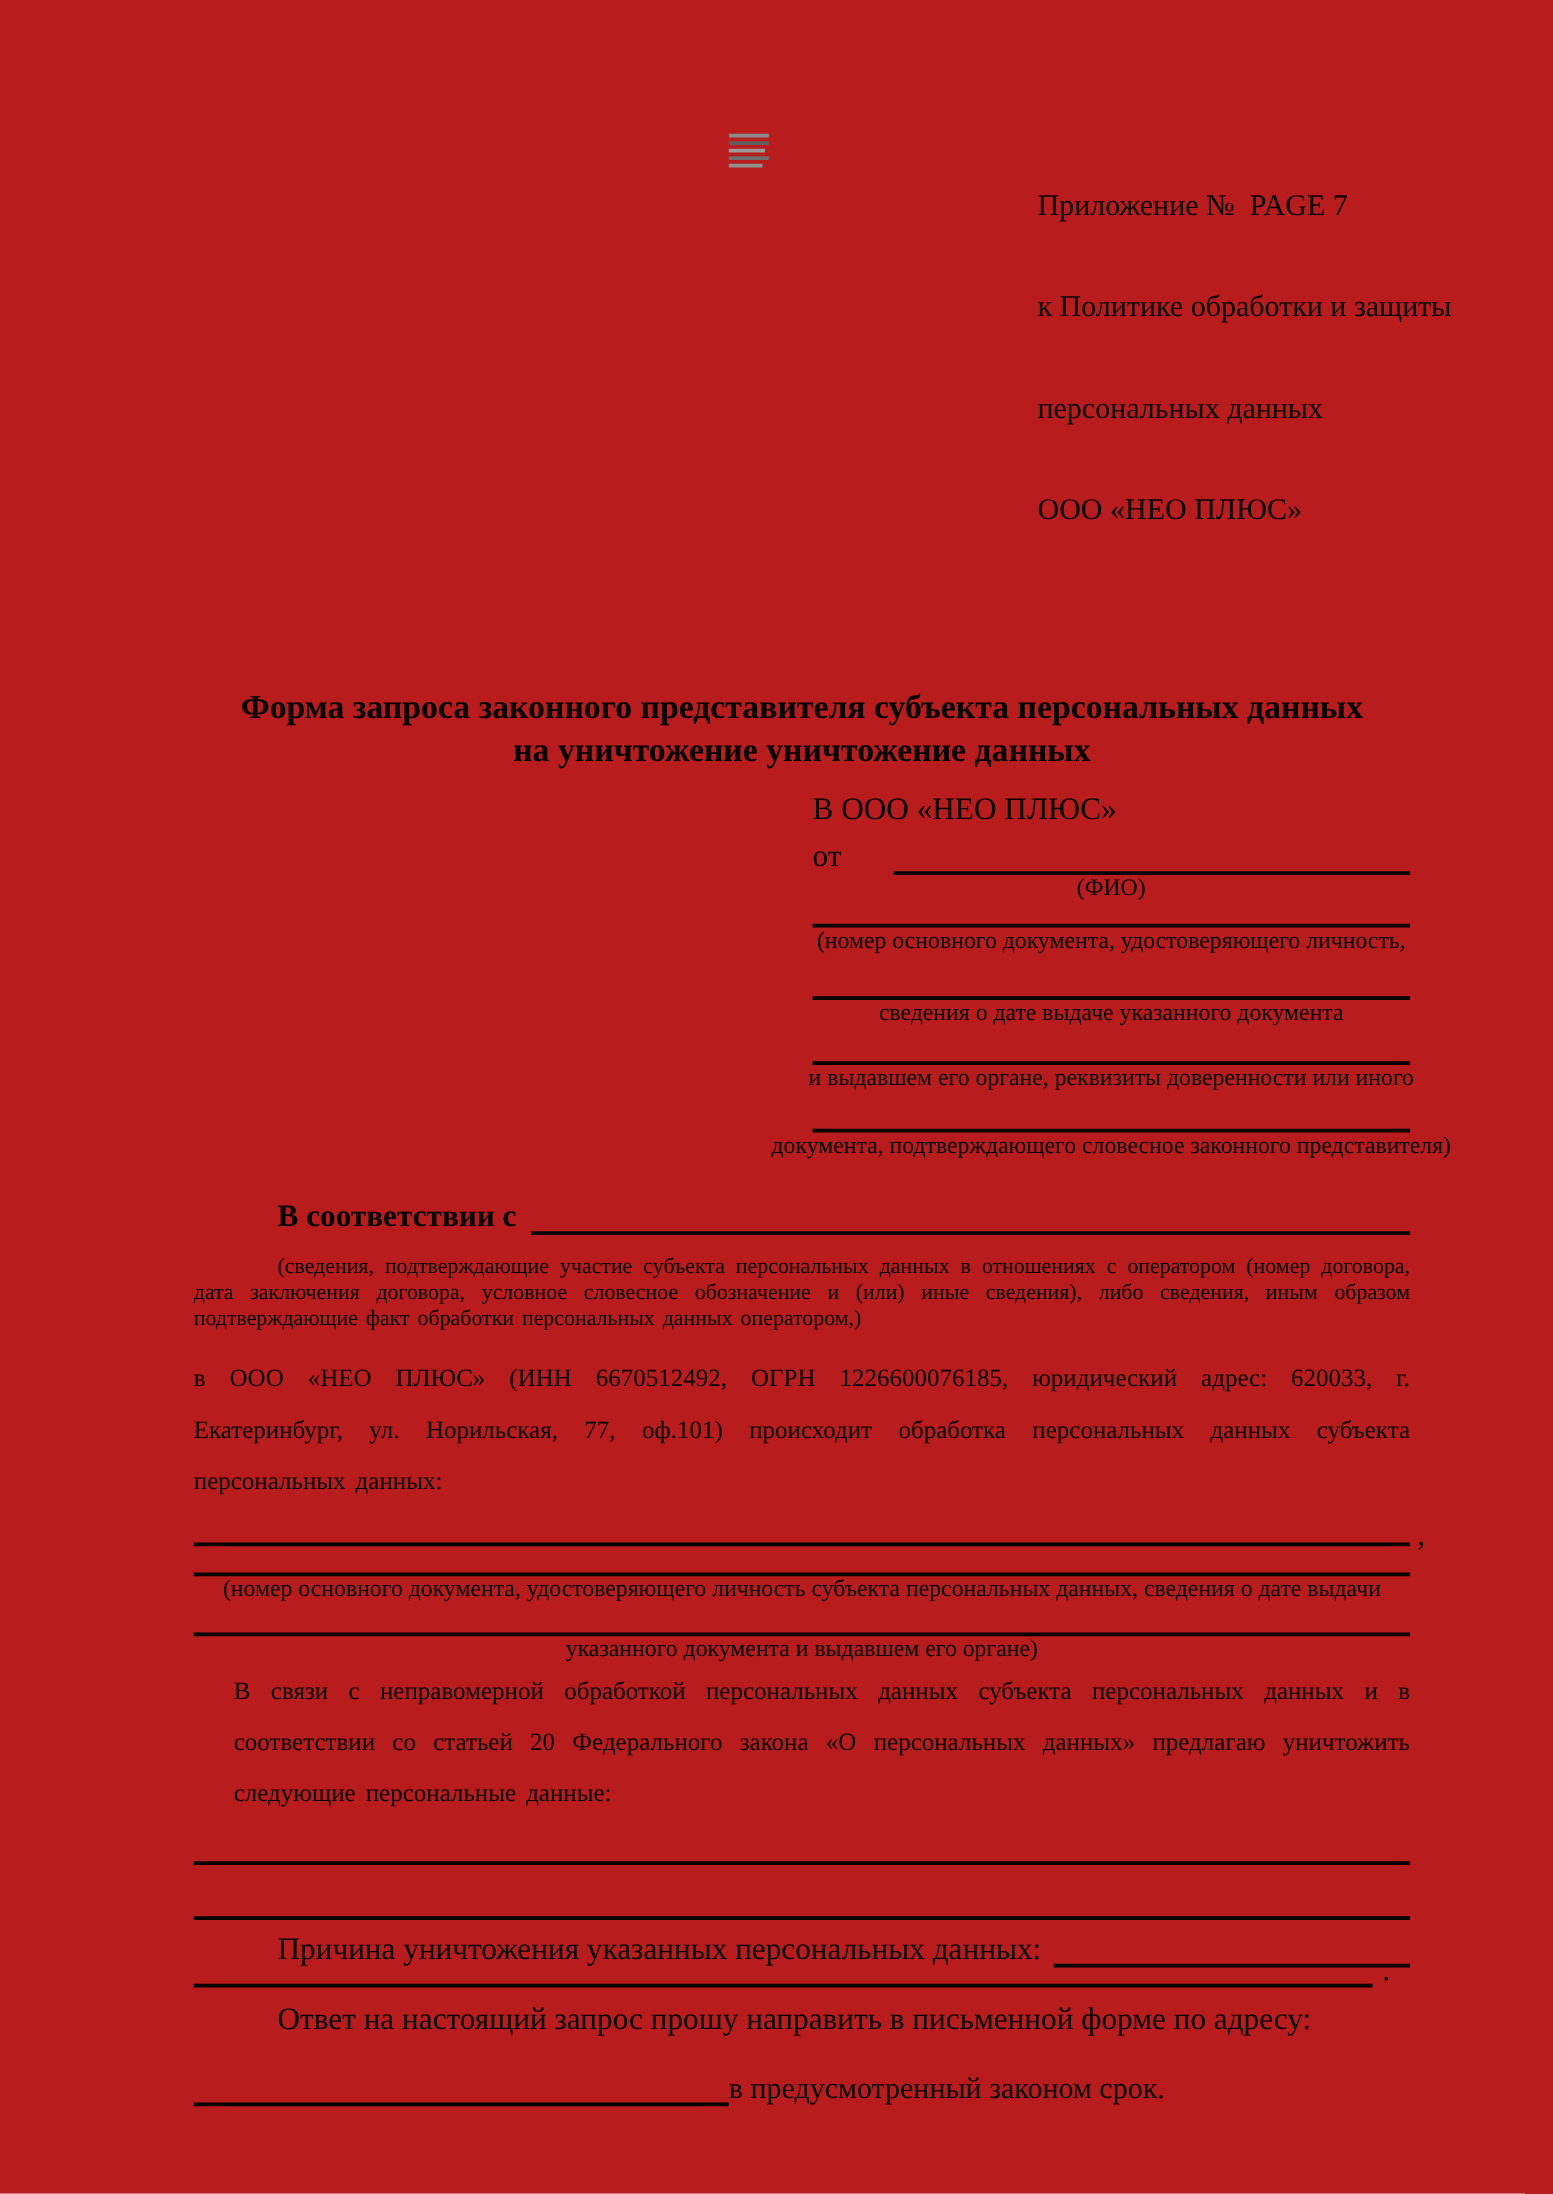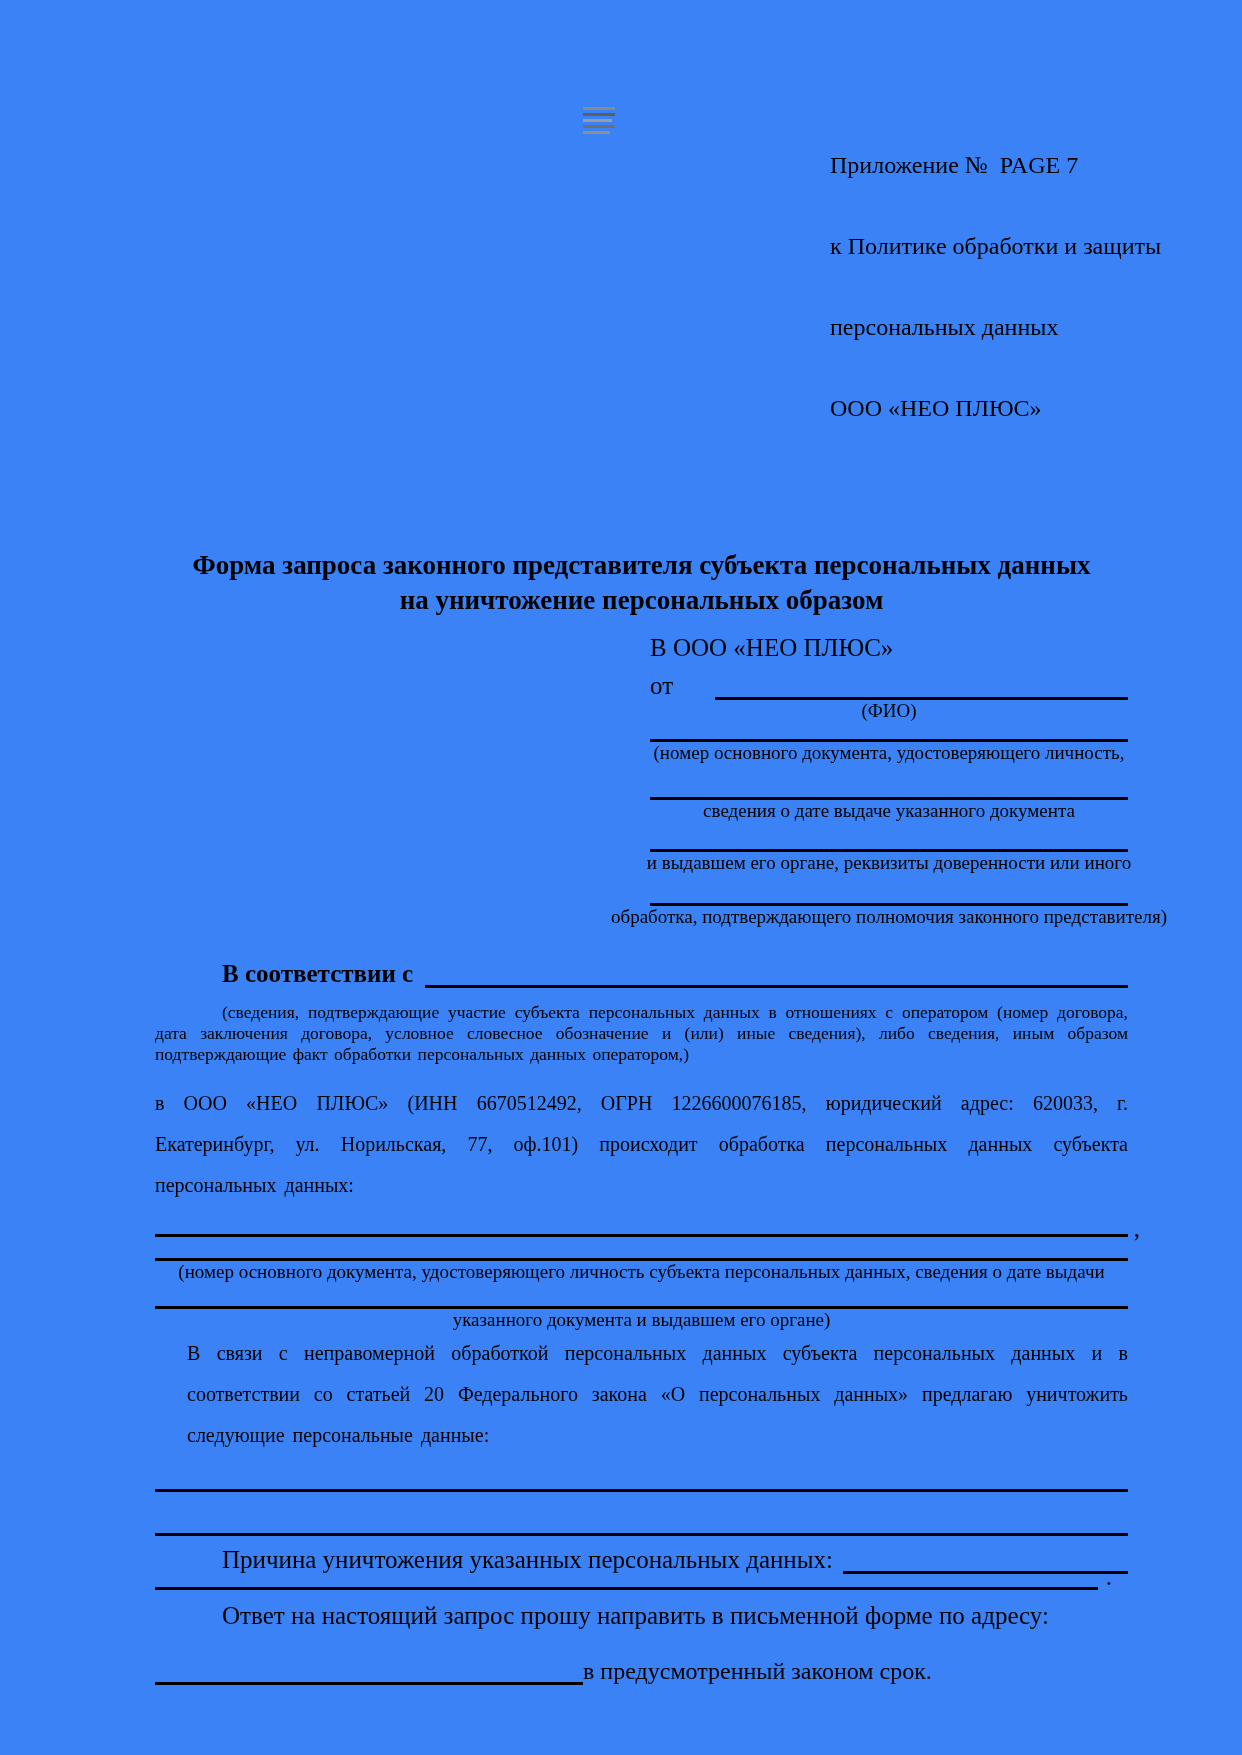--- a/index.html
+++ b/index.html
@@ -1,16 +1,16 @@
 <!DOCTYPE html>
 <html><head>
 <meta charset="utf-8">
 <style>
   html,body{margin:0;padding:0;background:#ffffff;}
-  .page{position:relative;width:1242px;height:1755px;background:#3b82f6;color:#000000;
+  .page{position:relative;width:1242px;height:1755px;background:#b91c1c;color:#000000;
         font-family:"Liberation Serif","DejaVu Serif",serif;overflow:hidden;}
   .content{position:absolute;left:155px;top:0;width:973px;}
 
   
   .obj-icon{position:absolute;left:583px;top:107px;width:32px;height:27px;
             display:flex;flex-direction:column;justify-content:space-between;}
   .obj-icon span{display:block;height:3px;}
   .obj-icon .s1{width:100%;background:#8a8a8a;}
   .obj-icon .s2{width:100%;background:#5f5f5f;}
   .obj-icon .s3{width:92%;background:#9c9c9c;}
@@ -85,38 +85,38 @@
 
     <div class="header-block">
       <div>Приложение №  PAGE 7</div>
       <div>к Политике обработки и защиты</div>
       <div>персональных данных</div>
       <div>ООО «НЕО ПЛЮС»</div>
     </div>
 
     <div class="title">
       <div>Форма запроса законного представителя субъекта персональных данных</div>
-      <div>на уничтожение персональных образом</div>
+      <div>на уничтожение уничтожение данных</div>
     </div>
 
     <div class="addressee">
       <div class="addr-to">В ООО «НЕО ПЛЮС»</div>
       <div class="from-row">
         <span>от</span>
         <span class="fill"></span>
       </div>
       <div class="cap">(ФИО)</div>
       <div class="blank b1"></div>
       <div class="cap">(номер основного документа, удостоверяющего личность,</div>
       <div class="blank b2"></div>
       <div class="cap">сведения о дате выдаче указанного документа</div>
       <div class="blank b3"></div>
       <div class="cap">и выдавшем его органе, реквизиты доверенности или иного</div>
       <div class="blank b4"></div>
-      <div class="cap">обработка, подтверждающего полномочия законного представителя)</div>
+      <div class="cap">документа, подтверждающего словесное законного представителя)</div>
     </div>
 
     <div class="accordance-row">
       <span class="lead">В соответствии с</span>
       <span class="fill"></span>
     </div>
 
     <p class="note">(сведения, подтверждающие участие субъекта персональных данных в отношениях с оператором (номер договора, дата заключения договора, условное словесное обозначение и (или) иные сведения), либо сведения, иным образом подтверждающие факт обработки персональных данных оператором,)</p>
 
     <p class="para op">в ООО «НЕО ПЛЮС» (ИНН 6670512492, ОГРН 1226600076185, юридический адрес: 620033, г. Екатеринбург, ул. Норильская, 77, оф.101) происходит обработка персональных данных субъекта персональных данных:</p>

